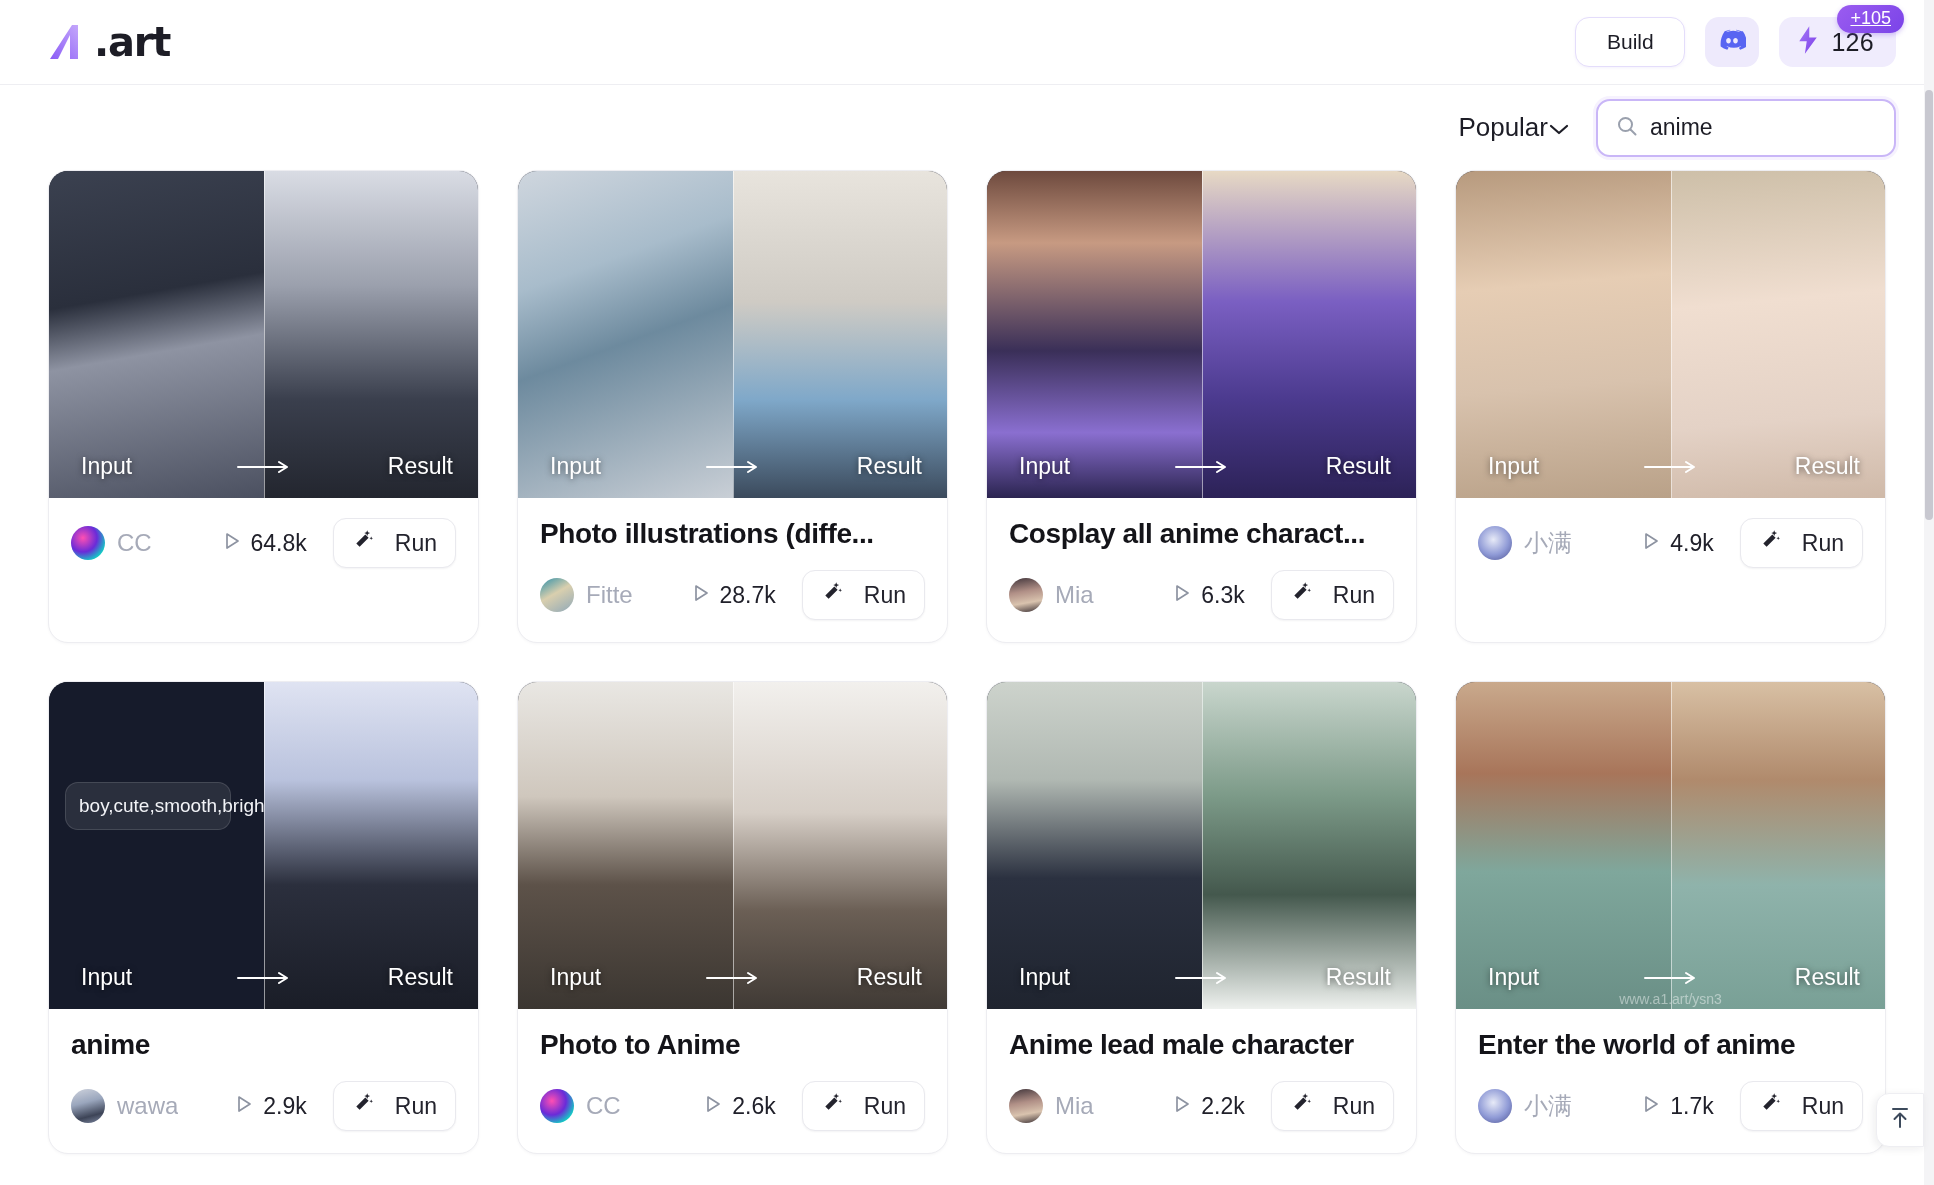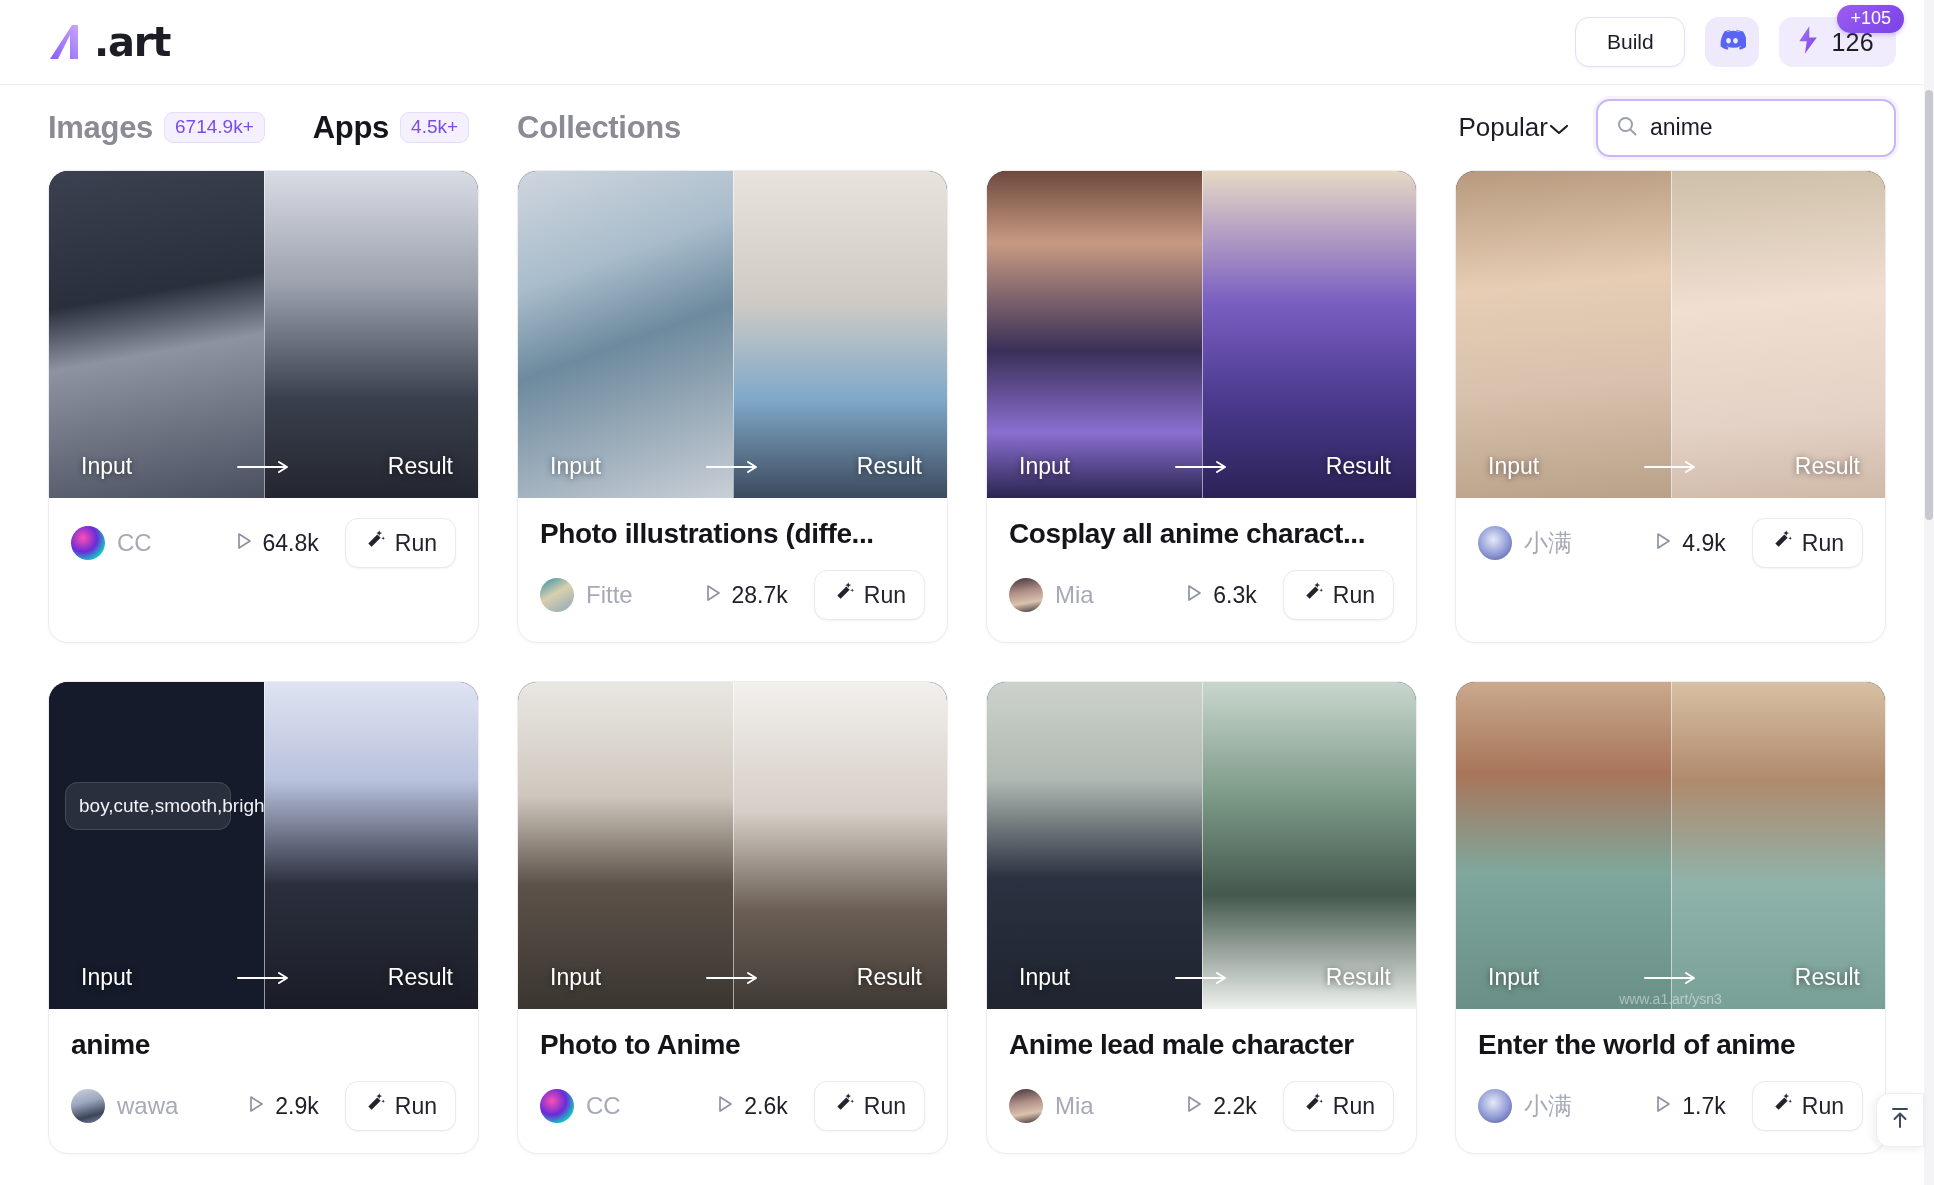--- a/index.html
+++ b/index.html
@@ -55,20 +55,21 @@
     cursor: pointer;
   }
   .credits-value { font-size: 25px; color: #1d1d26; letter-spacing: .3px; }
   .credits-badge {
     position: absolute; top: -12px; right: -8px;
     background: linear-gradient(135deg,#9b5cf0 0%,#7a43e8 100%);
     color: #fff; font-size: 18px; font-weight: 500;
     padding: 3px 13px 4px; border-radius: 14px;
     line-height: 1.15;
     box-shadow: 0 2px 5px rgba(120,70,230,.3);
+    text-decoration: underline;
   }
 
   
   .navrow {
     height: 85px; width: 100%;
     display: flex; align-items: center;
     padding: 0 38px 0 48px;
     background: #fff;
   }
   .tabs { display: flex; align-items: center; gap: 48px; }
@@ -171,21 +172,21 @@
   .runs {
     margin-left: auto; display: flex; align-items: center; gap: 9px;
     font-size: 23px; color: #20202a;
   }
   .run-btn {
     margin-left: 14px; flex: none;
     height: 50px; padding: 0 18px;
     border-radius: 13px; background: #fff;
     border: 1px solid #e9e9ee;
     box-shadow: 0 1px 2px rgba(20,20,40,.05);
-    display: flex; align-items: center; gap: 9px;
+    display: flex; align-items: center; gap: 21px;
     font-size: 23px; color: #23232d; cursor: pointer;
   }
 
   
   .scroll-top {
     position: fixed; right: 10px; bottom: 38px;
     width: 48px; height: 54px;
     background: #fff; border: 1px solid #eeeef2;
     border-radius: 13px 0 0 13px;
     box-shadow: -2px 2px 8px rgba(20,20,40,.08);
@@ -245,33 +246,20 @@
           <path d="M11 1 L3 13 L9 13 L7.5 23 L17 10 L11 10 Z" fill="url(#bolt)"></path>
         </svg>
       </span>
       <span class="credits-value">126</span>
       <span class="credits-badge">+105</span>
     </div>
   </div>
 </div>
 
 <div class="navrow">
-  <div class="tabs">
-    <div class="tab">
-      <span class="tab-label">Images</span>
-      <span class="tab-badge">6714.9k+</span>
-    </div>
-    <div class="tab active">
-      <span class="tab-label">Apps</span>
-      <span class="tab-badge">4.5k+</span>
-    </div>
-    <div class="tab">
-      <span class="tab-label">Collections</span>
-    </div>
-  </div>
 
   <div class="nav-right">
     <div class="sort-select">
       <span>Popular</span>
       <span>
         <svg width="22" height="14" viewBox="0 0 22 14" fill="none" stroke="#1d1d26" stroke-width="2.2" stroke-linecap="round" stroke-linejoin="round">
           <path d="M3 4 L11 11 L19 4"></path>
         </svg>
       </span>
     </div>

